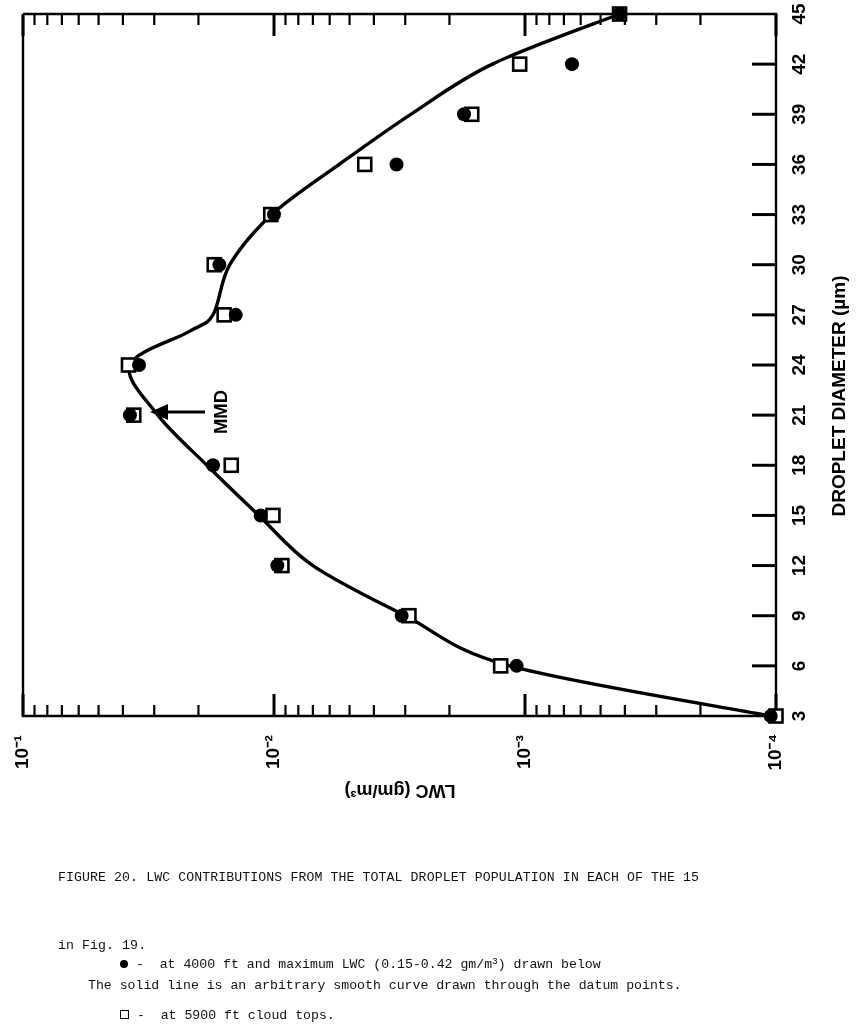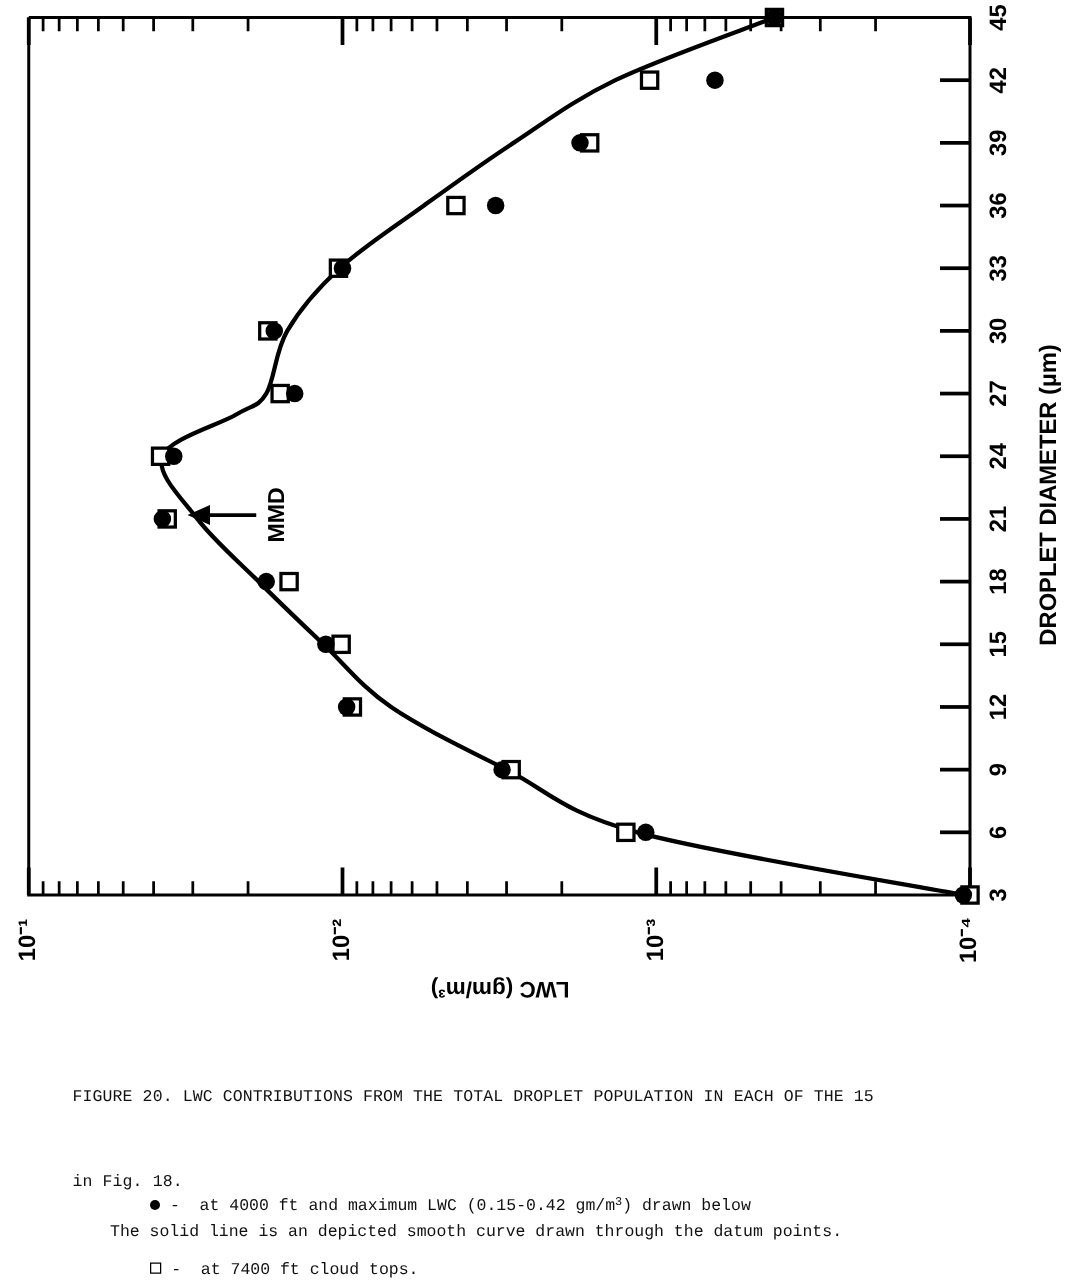--- a/index.html
+++ b/index.html
@@ -183,23 +183,23 @@
 
     <text id="lwc-axis-title" x="400" y="790" font-size="18" font-weight="bold" font-family="'Liberation Sans', sans-serif" text-anchor="middle" dominant-baseline="middle" transform="rotate(180 400 790)">LWC (gm/m³)</text>
   </svg>
 </div>
 
 <div id="caption">
 
   <div class="cap-block" id="cap-main">
 <span>FIGURE 20. LWC CONTRIBUTIONS FROM THE TOTAL DROPLET POPULATION IN EACH OF THE 15</span>
 <br>
-<br><span>in Fig. 18.</span>
+<br><span>in Fig. 19.</span>
   </div>
 
   <div class="cap-block" id="cap-legend">
     <span class="legend-row"><span class="leg-filled"></span><span> -  at 4000 ft</span><span> </span><span>and maximum LWC (0.15-0.42 gm/m</span><sup>3</sup><span>) drawn below</span></span>
-    <span class="legend-row"><span class="leg-open"></span><span> -  at 7400 ft</span><span> </span><span>cloud tops.</span></span>
+    <span class="legend-row"><span class="leg-open"></span><span> -  at 5900 ft</span><span> </span><span>cloud tops.</span></span>
     
   </div>
 
-  <div class="cap-block" id="cap-note">The solid line is an depicted smooth curve drawn through the datum points.</div>
+  <div class="cap-block" id="cap-note">The solid line is an arbitrary smooth curve drawn through the datum points.</div>
 </div>
 
 </body></html>

